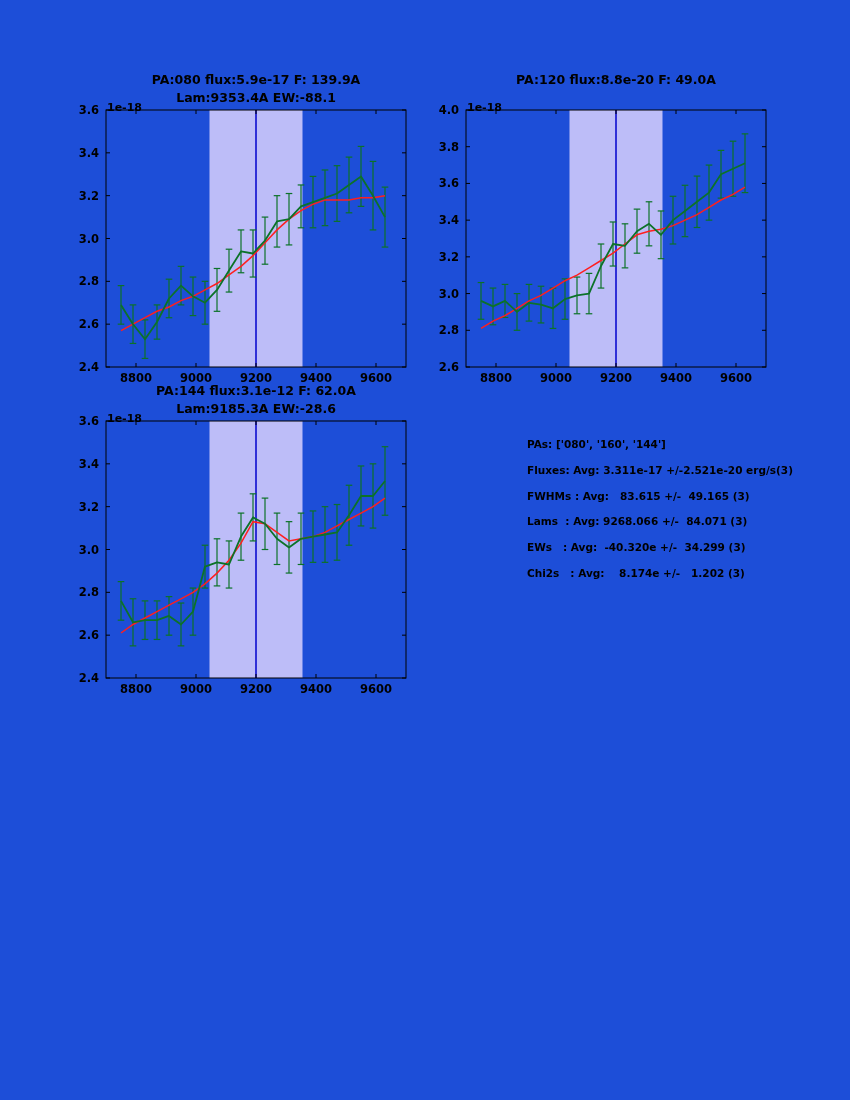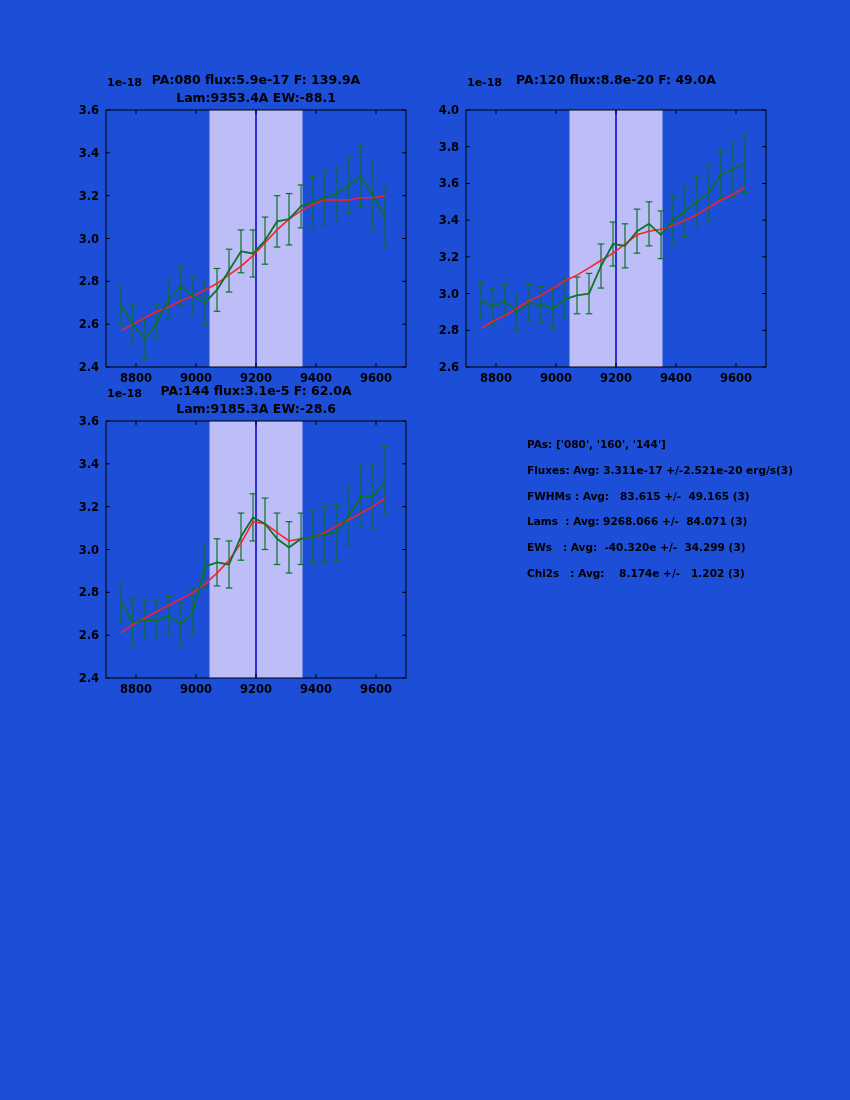--- a/index.html
+++ b/index.html
@@ -1,21 +1,21 @@
 <!DOCTYPE html>
 <html><head>
 <meta charset="utf-8">
 <style>
   html,body{margin:0;padding:0;background:#ffffff;}
   .figure{position:relative;width:850px;height:1100px;background:#1d4ed8;overflow:hidden;
           font-family:"DejaVu Sans","Liberation Sans",sans-serif;color:#000;font-weight:bold;}
   .subplot{position:absolute;width:392px;height:352px;}
   .plot-title{position:absolute;left:70px;top:31px;width:300px;text-align:center;
               font-size:12.5px;line-height:18px;color:#000;}
-  .offset-label{position:absolute;left:71px;top:36px;font-size:11px;color:#000;}
+  .offset-label{position:absolute;left:71px;top:61px;font-size:11px;color:#000;}
   svg.plot{position:absolute;left:0;top:0;}
   svg text.tick{font-family:"DejaVu Sans","Liberation Sans",sans-serif;font-size:11.5px;fill:#000;}
   .stats-panel{position:absolute;left:527px;top:438px;}
   .stat-line{font-size:10.5px;line-height:13px;margin-bottom:12.8px;white-space:pre;color:#000;}
 </style>
 </head>
 <body>
 
 <div class="figure">
 
@@ -256,21 +256,21 @@
         <line x1="370" x2="366" y1="106.71428571428575" y2="106.71428571428575" stroke="#000000" stroke-width="1"></line>
         <text x="63" y="110.71428571428575" text-anchor="end" class="tick">3.8</text>
         <line x1="70" x2="74" y1="70" y2="70" stroke="#000000" stroke-width="1"></line>
         <line x1="370" x2="366" y1="70" y2="70" stroke="#000000" stroke-width="1"></line>
         <text x="63" y="74" text-anchor="end" class="tick">4.0</text>
       </svg>
   </div>
 
   <div class="subplot" style="left:36px;top:351px;">
     <div class="plot-title">
-      <div>PA:144 flux:3.1e-5 F: 62.0A</div>
+      <div>PA:144 flux:3.1e-12 F: 62.0A</div>
       <div>Lam:9185.3A EW:-28.6</div>
     </div>
     <div class="offset-label">1e-18</div>
     <svg class="plot" width="392" height="352">
         <rect x="173.5" y="70" width="93" height="257" fill="#bdbdf8"></rect>
         <line x1="220" x2="220" y1="70" y2="327" stroke="#0000cc" stroke-width="1.5"></line>
         <line x1="85" x2="85" y1="269.175" y2="230.62500000000006" stroke="#0c7228" stroke-width="1.2"></line>
         <line x1="81.7" x2="88.3" y1="269.175" y2="269.175" stroke="#0c7228" stroke-width="1.2"></line>
         <line x1="81.7" x2="88.3" y1="230.62500000000006" y2="230.62500000000006" stroke="#0c7228" stroke-width="1.2"></line>
         <line x1="97" x2="97" y1="294.87499999999994" y2="247.75833333333333" stroke="#0c7228" stroke-width="1.2"></line>

